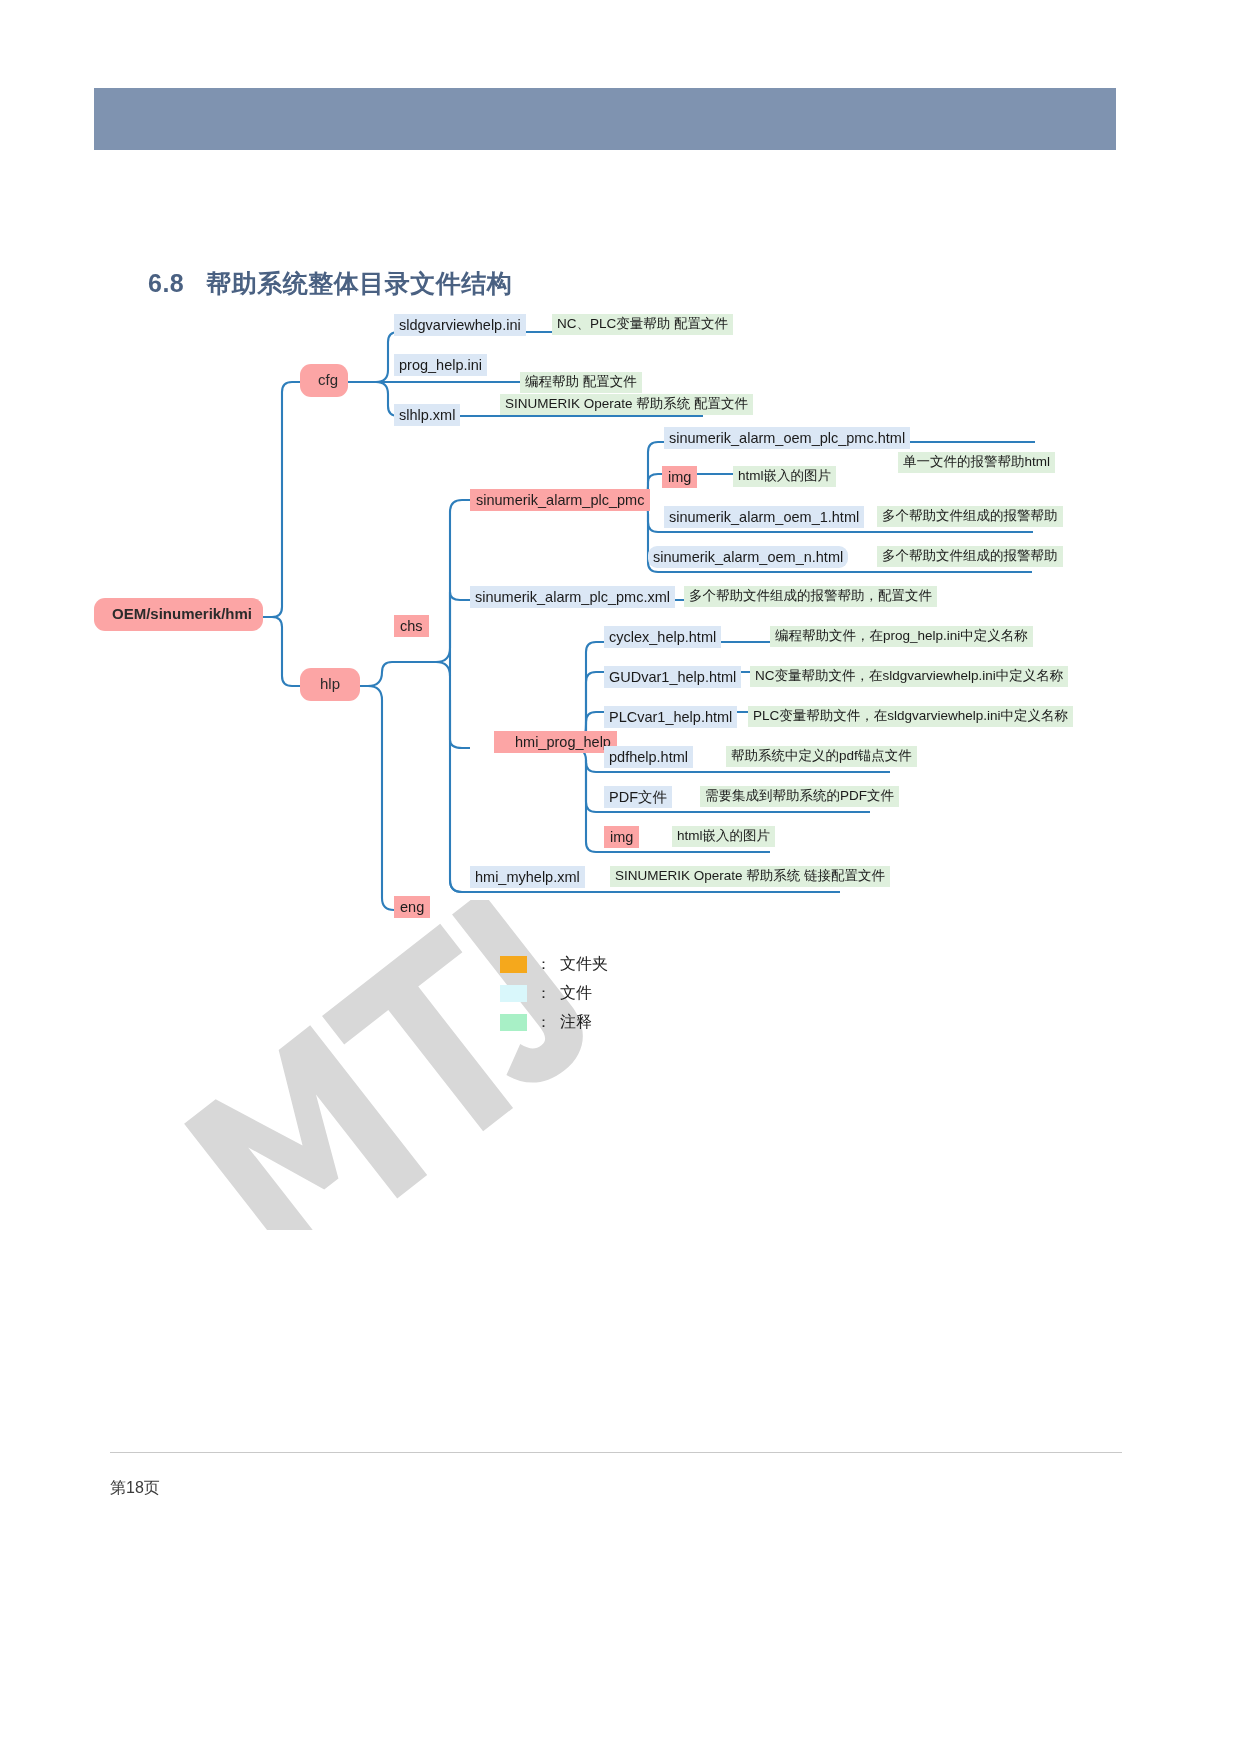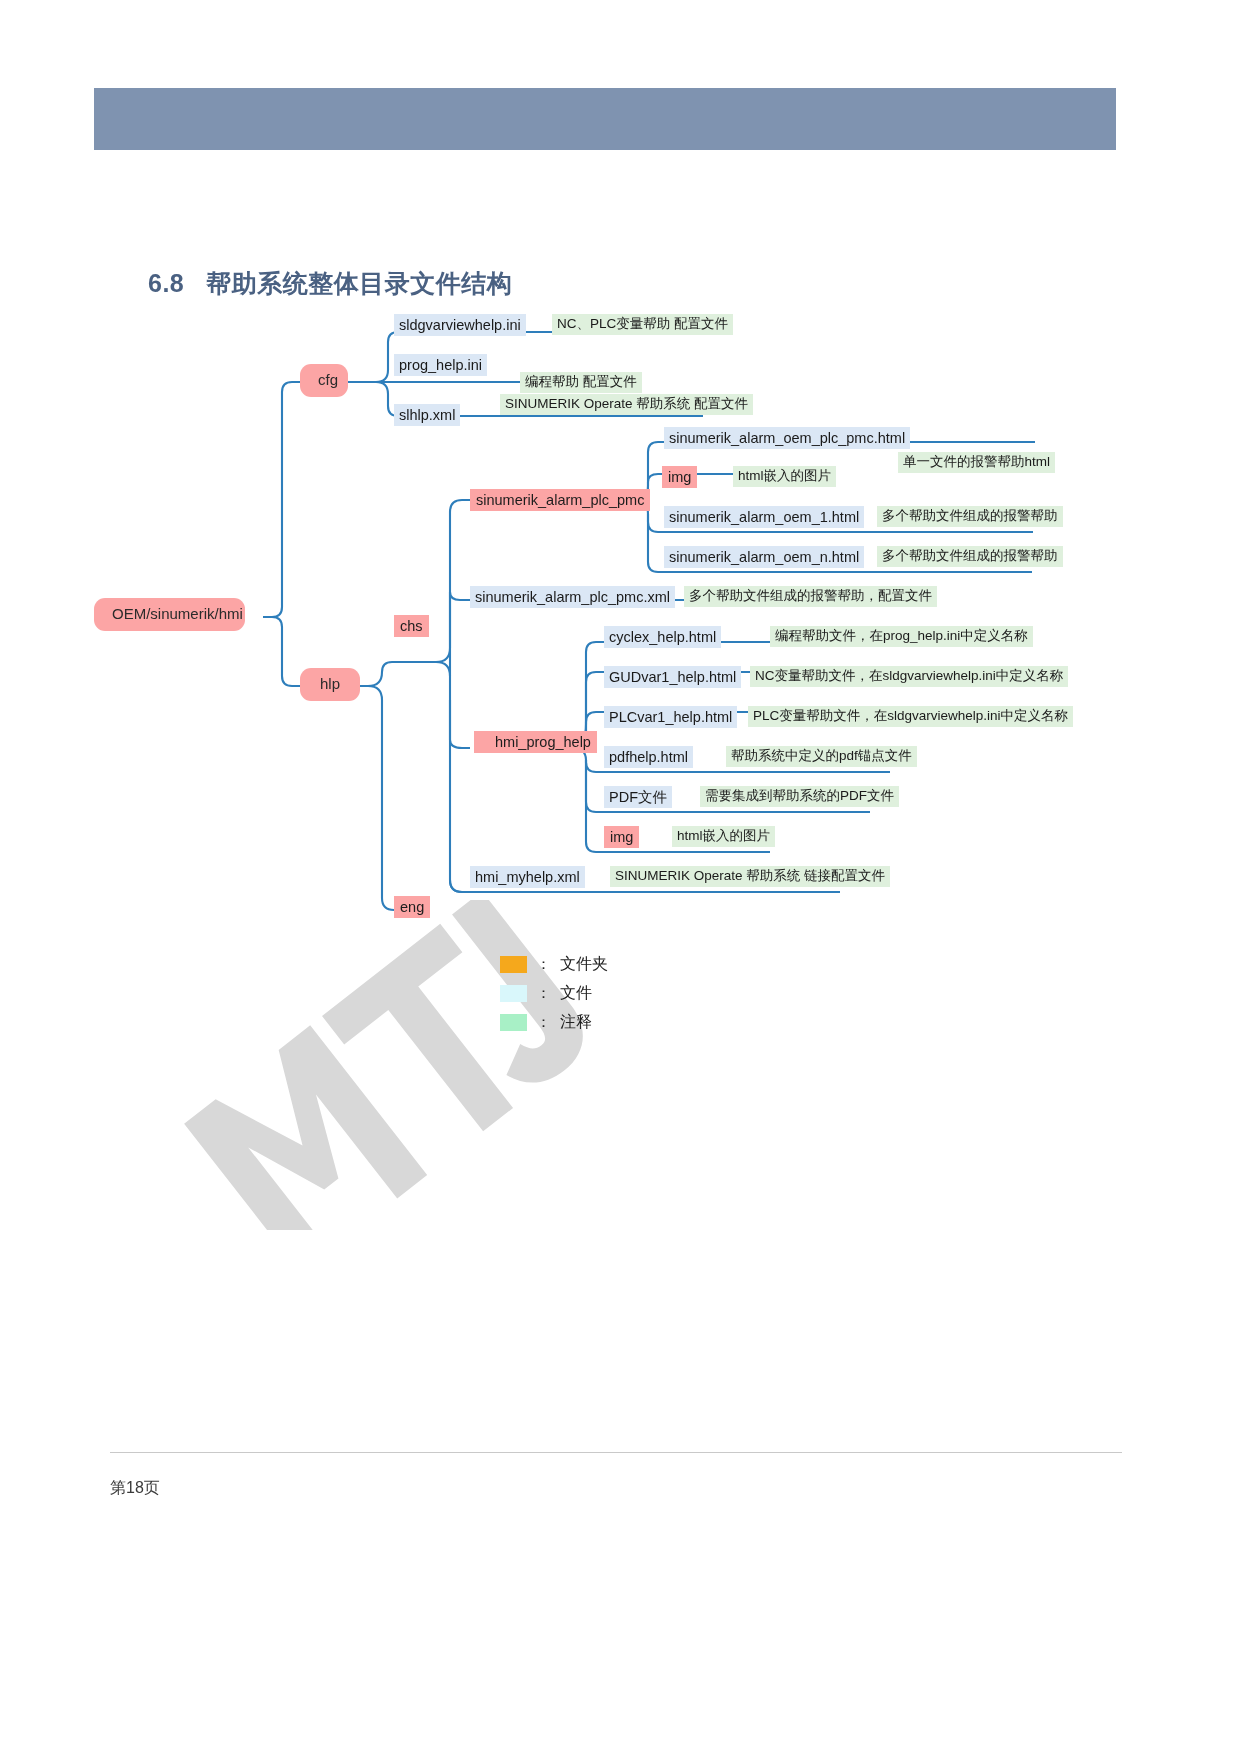--- a/index.html
+++ b/index.html
@@ -184,21 +184,21 @@
     <path d="M558 748 L572 748 Q586 748 586 734 L586 652 Q586 642 596 642 L968 642"></path>
     <path d="M558 748 L572 748 Q586 748 586 724 L586 682 Q586 672 596 672 L1026 672"></path>
     <path d="M558 748 L572 748 Q586 748 586 734 L586 722 Q586 712 596 712 L1024 712"></path>
     <path d="M558 748 L572 748 Q586 748 586 760 L586 762 Q586 772 596 772 L890 772"></path>
     <path d="M586 760 L586 802 Q586 812 596 812 L870 812"></path>
     <path d="M586 760 L586 842 Q586 852 596 852 L770 852"></path>
 
     <path d="M450 880 L450 880 Q450 892 462 892 L840 892"></path>
   </svg>
 
-  <div class="node n-folder rounded" style="left:94px; top:598px; width:151px; text-align:center;">OEM/sinumerik/hmi</div>
+  <div class="node n-folder rounded" style="left:94px; top:598px; width:169px; text-align:center;font-weight:bold;">OEM/sinumerik/hmi</div>
 
   <div class="node n-folder rounded" style="left:300px; top:364px; width:48px; text-align:center;">cfg</div>
 
   <div class="node n-file" style="left:394px; top:314px;">sldgvarviewhelp.ini</div>
   <div class="node n-note" style="left:552px; top:314px;">NC、PLC变量帮助 配置文件</div>
 
   <div class="node n-file" style="left:394px; top:354px;">prog_help.ini</div>
   <div class="node n-note" style="left:520px; top:372px;">编程帮助 配置文件</div>
 
   <div class="node n-file" style="left:394px; top:404px;">slhlp.xml</div>
@@ -214,27 +214,27 @@
 
   <div class="node n-file" style="left:664px; top:427px;">sinumerik_alarm_oem_plc_pmc.html</div>
   <div class="node n-note" style="left:898px; top:452px;">单一文件的报警帮助html</div>
 
   <div class="node n-folder" style="left:662px; top:466px;">img</div>
   <div class="node n-note" style="left:733px; top:466px;">html嵌入的图片</div>
 
   <div class="node n-file" style="left:664px; top:506px;">sinumerik_alarm_oem_1.html</div>
   <div class="node n-note" style="left:877px; top:506px;">多个帮助文件组成的报警帮助</div>
 
-  <div class="node n-file" style="left:664px; top:546px;">sinumerik_alarm_oem_n.html</div>
+  <div class="node n-file" style="left:648px; top:546px;border-radius:9px;">sinumerik_alarm_oem_n.html</div>
   <div class="node n-note" style="left:877px; top:546px;">多个帮助文件组成的报警帮助</div>
 
   <div class="node n-file" style="left:470px; top:586px;">sinumerik_alarm_plc_pmc.xml</div>
   <div class="node n-note" style="left:684px; top:586px;">多个帮助文件组成的报警帮助，配置文件</div>
 
-  <div class="node n-folder" style="left:474px; top:731px;padding-left:21px;">hmi_prog_help</div>
+  <div class="node n-folder" style="left:494px; top:731px;padding-left:21px;">hmi_prog_help</div>
 
   <div class="node n-file" style="left:604px; top:626px;">cyclex_help.html</div>
   <div class="node n-note" style="left:770px; top:626px;">编程帮助文件，在prog_help.ini中定义名称</div>
 
   <div class="node n-file" style="left:604px; top:666px;">GUDvar1_help.html</div>
   <div class="node n-note" style="left:750px; top:666px;">NC变量帮助文件，在sldgvarviewhelp.ini中定义名称</div>
 
   <div class="node n-file" style="left:604px; top:706px;">PLCvar1_help.html</div>
   <div class="node n-note" style="left:748px; top:706px;">PLC变量帮助文件，在sldgvarviewhelp.ini中定义名称</div>
 

